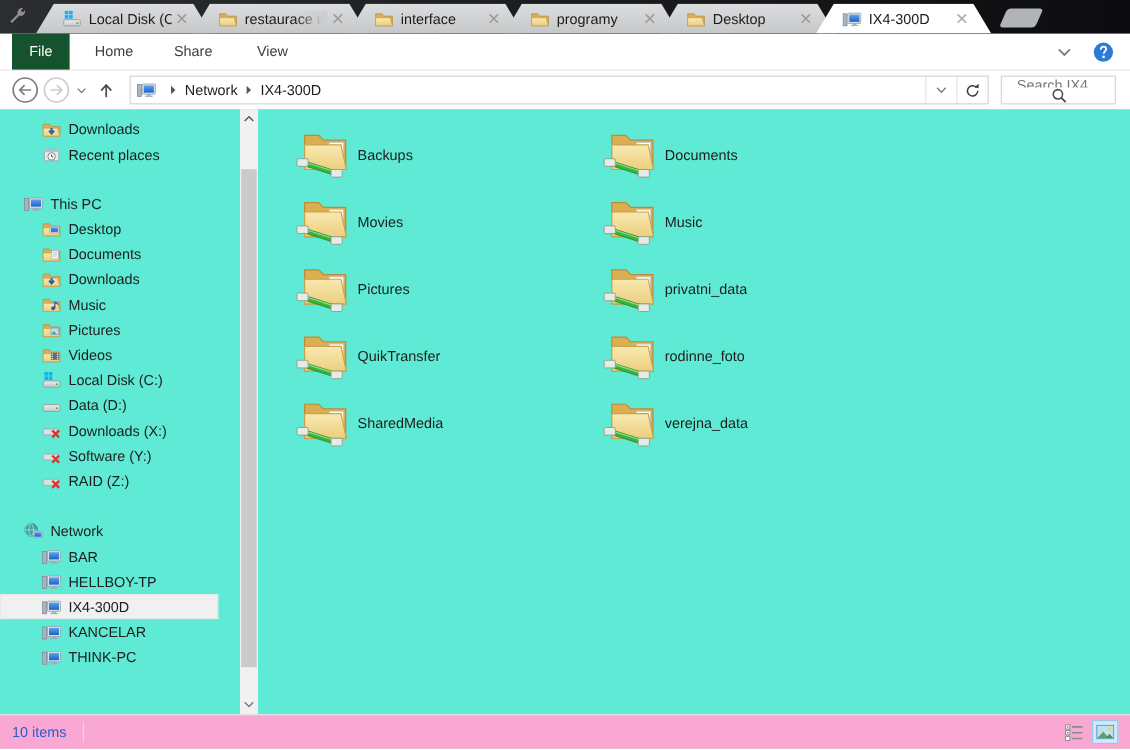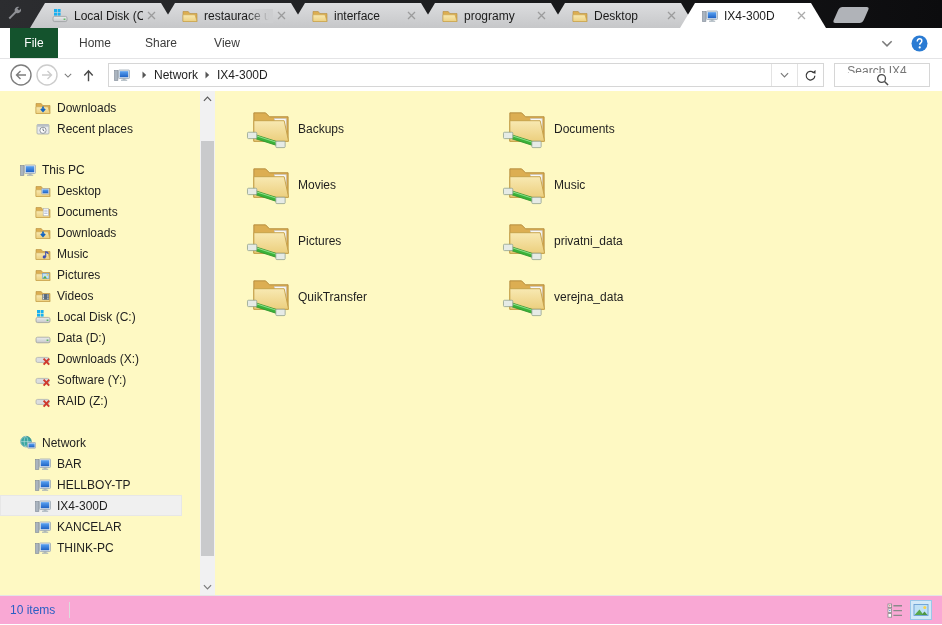--- a/index.html
+++ b/index.html
@@ -32,21 +32,21 @@
   .addrbox { flex:1; height:24px; border:1px solid #d6d6d6; display:flex; align-items:center; margin-left:8px; background:#fff; }
   .addrbox .crumb-pc { margin:0 5px 0 5px; }
   .crumb-sep { margin:0 7px; display:flex; align-items:center; }
   .crumb { color:#1e1e1e; cursor:default; }
   .addr-spacer { flex:1; }
   .addr-cell { width:26px; height:100%; border-left:1px solid #e3e3e3; display:flex; align-items:center; justify-content:center; }
   .searchbox { width:96px; height:24px; border:1px solid #d6d6d6; margin-left:10px; display:flex; align-items:center; padding:0 6px; color:#767676;flex-direction:column; }
   .searchbox .ph { flex:1; white-space:nowrap; overflow:hidden; }
 
   
-  .content { display:flex; height:504px; background:#fef9c3;gap:18px; }
+  .content { display:flex; height:504px; background:#5eead4;gap:18px; }
   .sidebar { width:182px; padding-top:6px; flex:none; }
   .sb-row { height:21px; display:flex; align-items:center; cursor:default; }
   .sb-row .sbicon { width:16px; height:16px; flex:none; margin-right:6px; }
   .ind0 { padding-left:20px; }
   .ind1 { padding-left:35px; }
   .sb-sel { background:#f0f0f0; box-shadow:inset 0 0 0 1px #e7e7e7; }
   .sb-gap { height:20px; }
 
   .vscroll { width:15px; background:#f1f1f2; position:relative; flex:none; }
   .vs-arrow { position:absolute; left:0; width:15px; height:16px; display:flex; align-items:center; justify-content:center; }
@@ -571,20 +571,32 @@
       <div class="folder-item">
         <svg class="ficon">
             <use href="#sym-sharefolder"></use>
           </svg>
         <span class="flabel">QuikTransfer</span>
       </div>
       <div class="folder-item">
         <svg class="ficon">
             <use href="#sym-sharefolder"></use>
           </svg>
+        <span class="flabel">rodinne_foto</span>
+      </div>
+      <div class="folder-item">
+        <svg class="ficon">
+            <use href="#sym-sharefolder"></use>
+          </svg>
+        <span class="flabel">SharedMedia</span>
+      </div>
+      <div class="folder-item">
+        <svg class="ficon">
+            <use href="#sym-sharefolder"></use>
+          </svg>
         <span class="flabel">verejna_data</span>
       </div>
     </div>
   </div>
 </div>
 
 <div class="statusbar">
   <span class="item-count">10 items</span>
   <span class="sb-divider"></span>
   <div class="view-btns">

